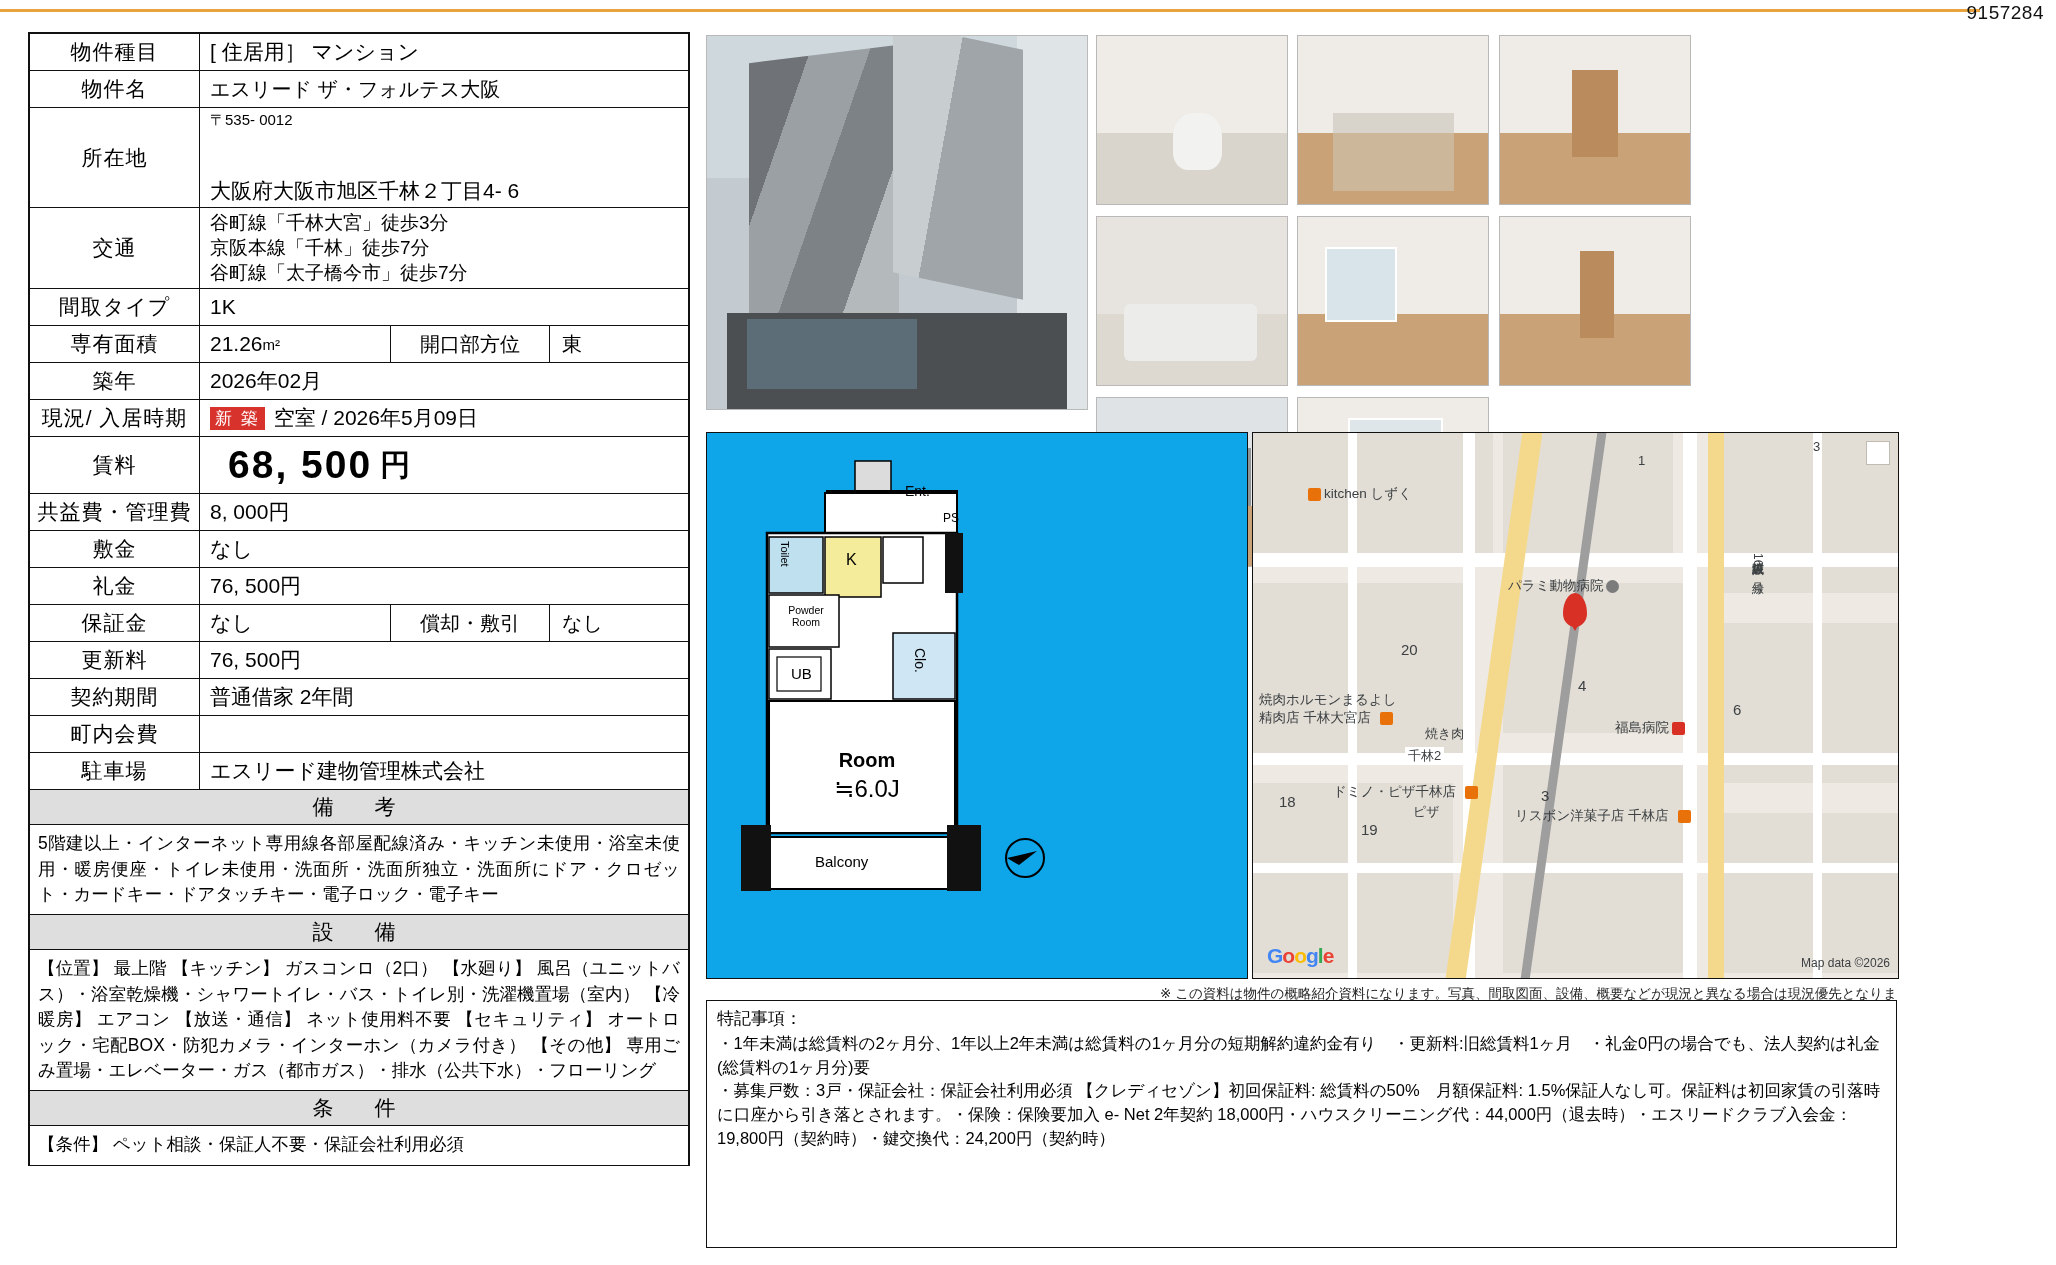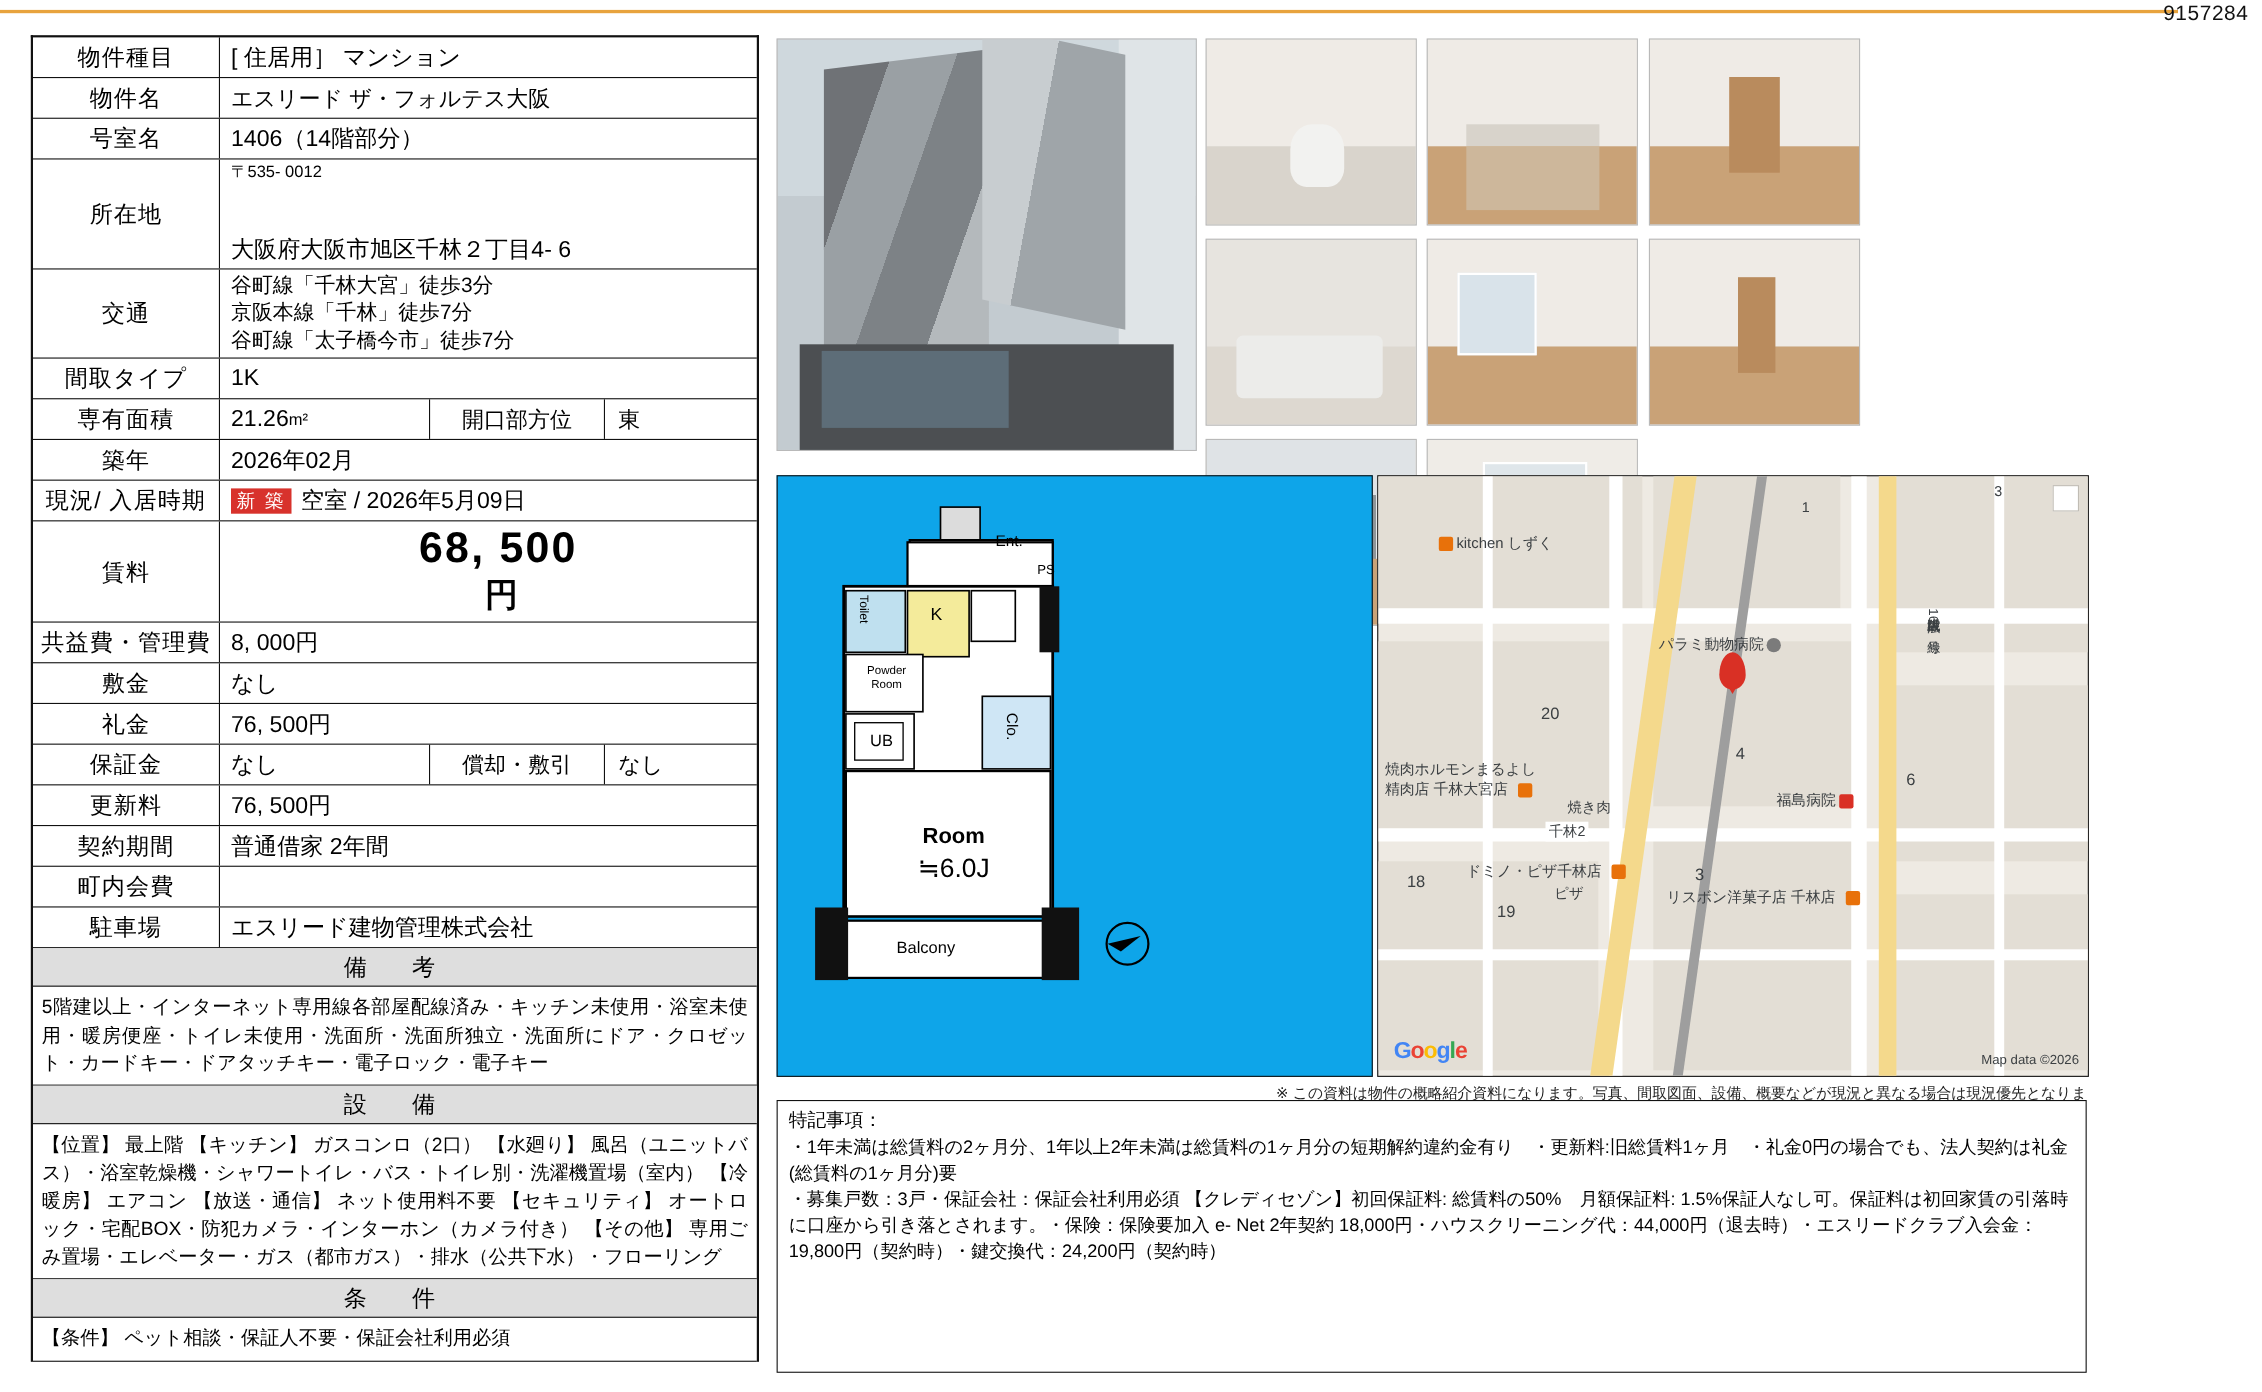--- a/index.html
+++ b/index.html
@@ -43,21 +43,21 @@
   .sub-val{width:150px;min-width:150px;display:flex;align-items:center;padding-left:12px;font-size:20px;box-sizing:border-box;}
   .addr-zip{font-size:15px;display:block;line-height:1.2;}
   .addr-line{font-size:21px;display:block;line-height:1.3;}
   .badge-new{
     display:inline-block;background:#d8322c;color:#fff;font-size:17px;
     padding:1px 5px;margin-right:9px;letter-spacing:2px;line-height:1.25;
   }
   .rent-row{min-height:56px;}
   .rent-val{
     font-size:39px;font-weight:bold;letter-spacing:2px;padding-left:28px;
-    display:flex;align-items:center;flex-direction:column;
+    display:flex;align-items:center;
   }
   .rent-unit{font-size:30px;margin-left:8px;font-weight:bold;}
   .area-unit{font-size:15px;vertical-align:super;}
 
   
   .sec-head{
     border-bottom:1.5px solid #111;background:#dedede;
     text-align:center;font-size:21px;letter-spacing:10px;padding:3px 0;
   }
   .sec-body{
@@ -167,24 +167,20 @@
   <div class="row">
     <div class="lbl">物件種目</div>
     <div class="val">[ 住居用］ マンション</div>
   </div>
 
   <div class="row">
     <div class="lbl">物件名</div>
     <div class="val big">エスリード ザ・フォルテス大阪</div>
   </div>
 
-  <div class="row">
-    <div class="lbl">号室名</div>
-    <div class="val">1406（14階部分）</div>
-  </div>
 
   <div class="row" style="min-height:46px;">
     <div class="lbl">所在地</div>
     <div class="val" style="flex-direction:column;align-items:flex-start;justify-content:center;gap:48px;">
       <span class="addr-zip">〒535- 0012</span>
       <span class="addr-line">大阪府大阪市旭区千林２丁目4- 6</span>
     </div>
   </div>
 
   <div class="row" style="min-height:78px;">

